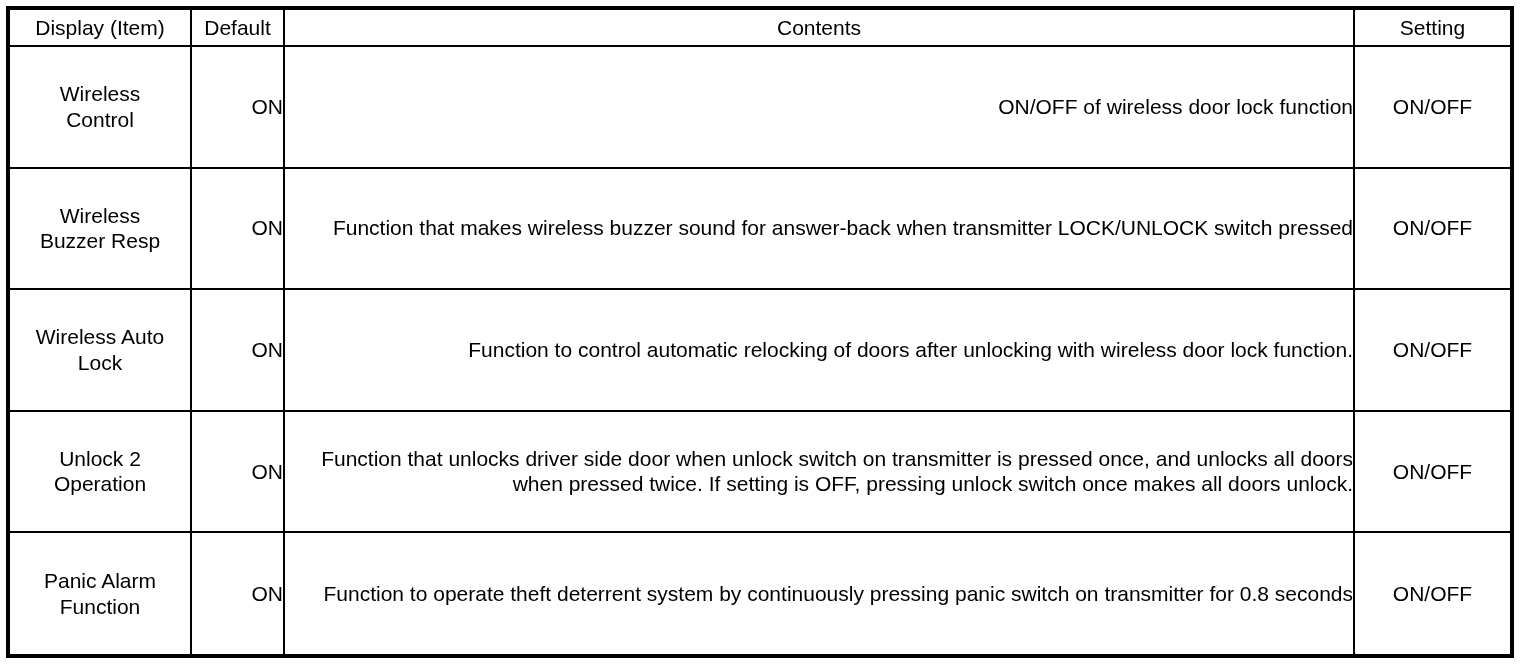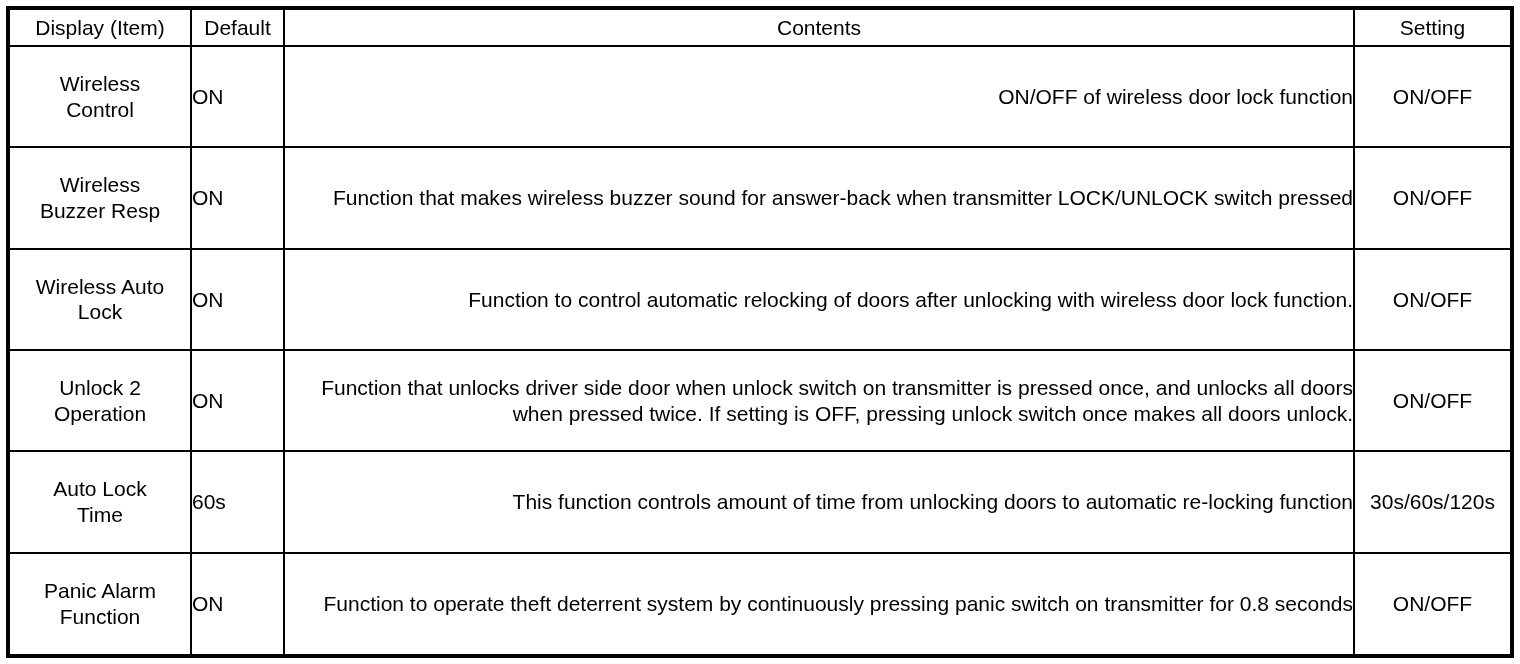--- a/index.html
+++ b/index.html
@@ -59,21 +59,21 @@
   thead th.h-display { border-left: none; }
   thead th.h-setting { border-right: none; }
 
   
   td.c-display {
     text-align: center;
     padding: 5px 6px;
     border-left: none;
   }
   td.c-default {
-    text-align: left;
+    text-align: right;
     padding: 5px 4px;
   }
   td.c-contents {
     text-align: right;
     padding: 6px 8px 6px 9px;
   }
   td.c-setting {
     text-align: center;
     padding: 5px 2px;
     border-right: none;
@@ -125,27 +125,20 @@
           <td class="c-setting">ON/OFF</td>
         </tr>
         <tr>
           <td class="c-display nowrap-2">Unlock 2
 Operation</td>
           <td class="c-default">ON</td>
           <td class="c-contents">Function that unlocks driver side door when unlock switch on transmitter is pressed once, and unlocks all doors when pressed twice. If setting is OFF, pressing unlock switch once makes all doors unlock.</td>
           <td class="c-setting">ON/OFF</td>
         </tr>
         <tr>
-          <td class="c-display nowrap-2">Auto Lock
-Time</td>
-          <td class="c-default">60s</td>
-          <td class="c-contents">This function controls amount of time from unlocking doors to automatic re-locking function</td>
-          <td class="c-setting">30s/60s/120s</td>
-        </tr>
-        <tr>
           <td class="c-display nowrap-2">Panic Alarm
 Function</td>
           <td class="c-default">ON</td>
           <td class="c-contents">Function to operate theft deterrent system by continuously pressing panic switch on transmitter for 0.8 seconds</td>
           <td class="c-setting">ON/OFF</td>
         </tr>
       </tbody>
   </table>
 </div>
 

